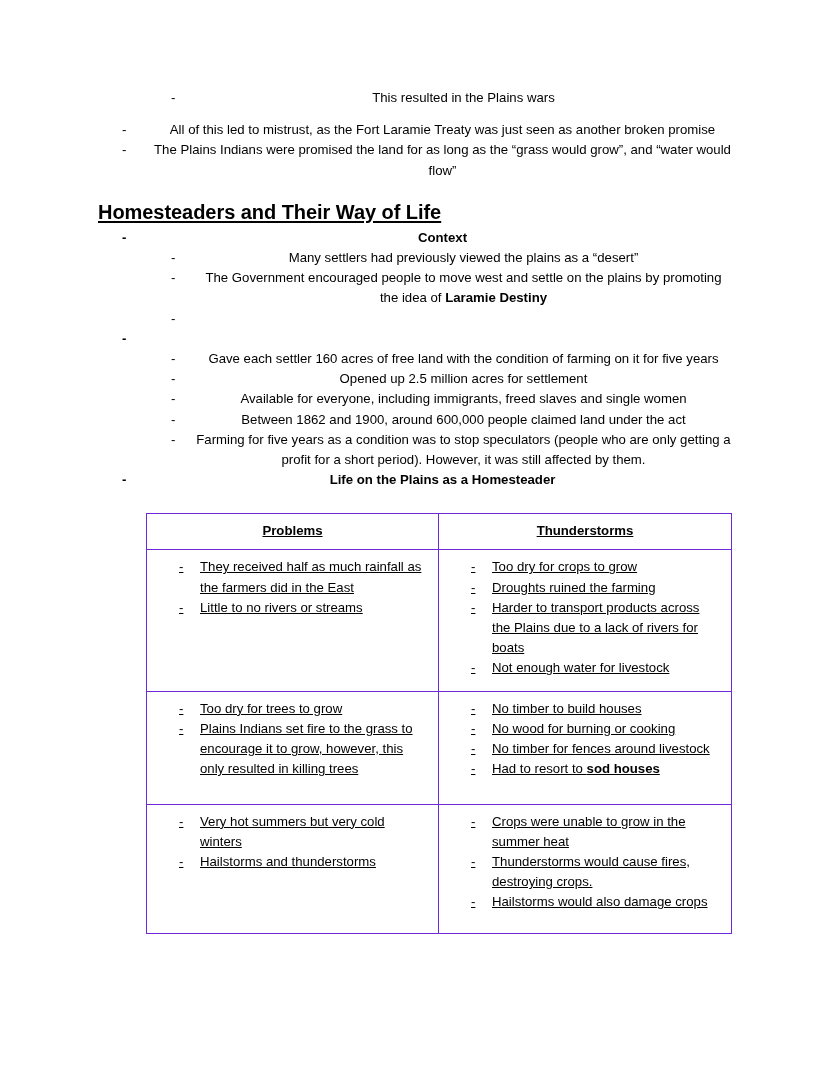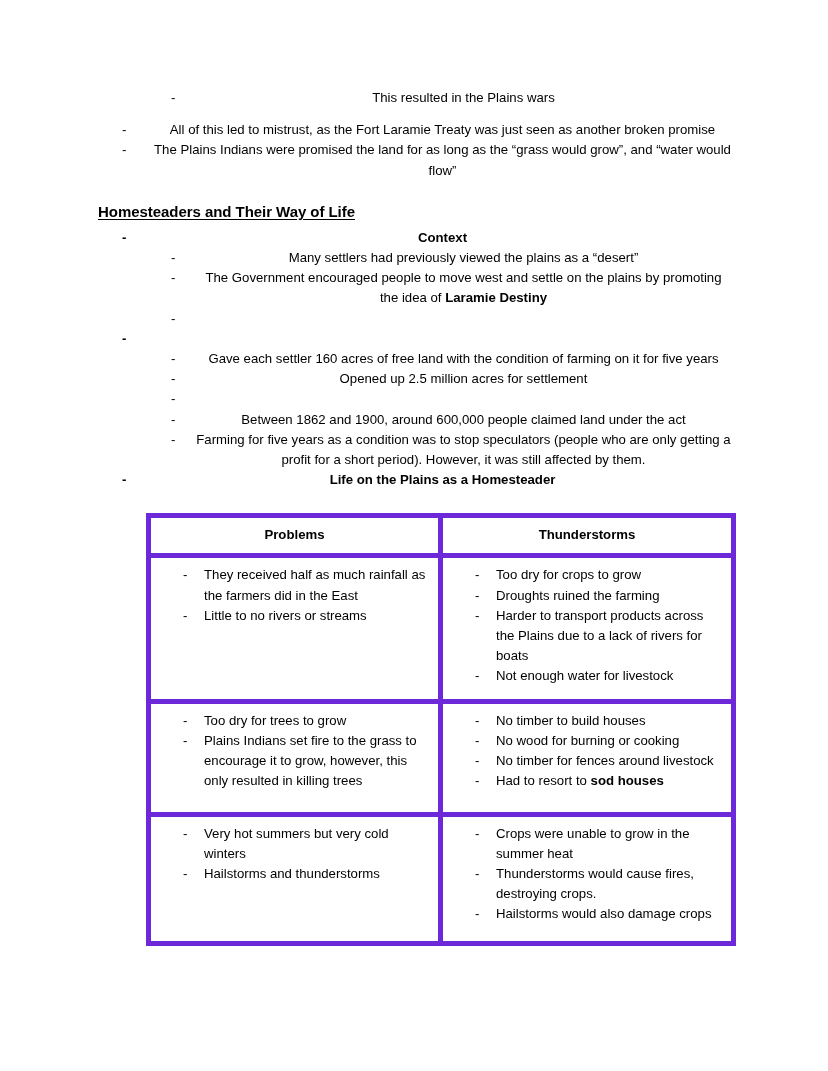--- a/index.html
+++ b/index.html
@@ -56,21 +56,21 @@
   .lvl2 .dash { width: 24px; }
   .lvl2 .btext { padding-right: 96px; }
 
   .spacer-12 { height: 12px; }
 
   
   .section-heading {
     margin-left: 98px;
     margin-top: 20px;
     margin-bottom: 5px;
-    font-size: 15px;
+    font-size: 20px;
     font-weight: bold;
     text-decoration: underline;
     text-underline-offset: 2px;
     line-height: 22px;
     letter-spacing: -0.05px;
   }
 
   b, .b { font-weight: bold; }
 
   
@@ -78,23 +78,24 @@
     margin-top: 23px;
     padding-left: 146px;
   }
   table.grid {
     width: 585px;
     border-collapse: collapse;
     table-layout: fixed;
   }
   table.grid th,
   table.grid td {
-    border: 5px solid #6d28d9;
+    border: 1px solid #6d28d9;
     vertical-align: top;
     padding: 0;
+    text-decoration: underline;
   }
   table.grid col.c1 { width: 292px; }
   table.grid col.c2 { width: 293px; }
 
   table.grid th {
     text-align: center;
     font-size: 13.2px;
     font-weight: bold;
     line-height: 20px;
     padding: 7px 0 8px 0;
@@ -163,20 +164,21 @@
     <div class="bullet lvl2">
       <span class="dash">-</span>
       <span class="btext">Gave each settler 160 acres of free land with the condition of farming on it for five years</span>
     </div>
     <div class="bullet lvl2">
       <span class="dash">-</span>
       <span class="btext">Opened up 2.5 million acres for settlement</span>
     </div>
     <div class="bullet lvl2">
       <span class="dash">-</span>
+      <span class="btext">Available for everyone, including immigrants, freed slaves and single women</span>
     </div>
     <div class="bullet lvl2">
       <span class="dash">-</span>
       <span class="btext">Between 1862 and 1900, around 600,000 people claimed land under the act</span>
     </div>
     <div class="bullet lvl2">
       <span class="dash">-</span>
       <span class="btext">Farming for five years as a condition was to stop speculators (people who are only getting a profit for a short period). However, it was still affected by them.</span>
     </div>
 

